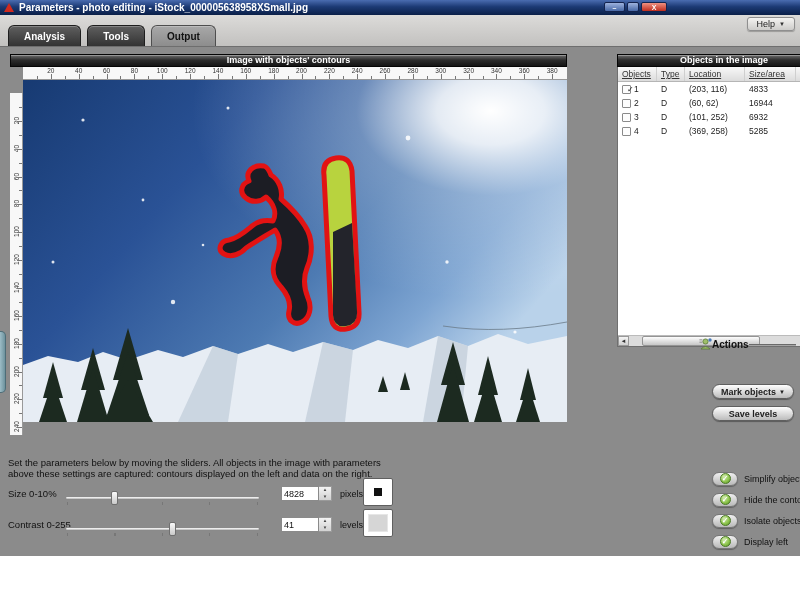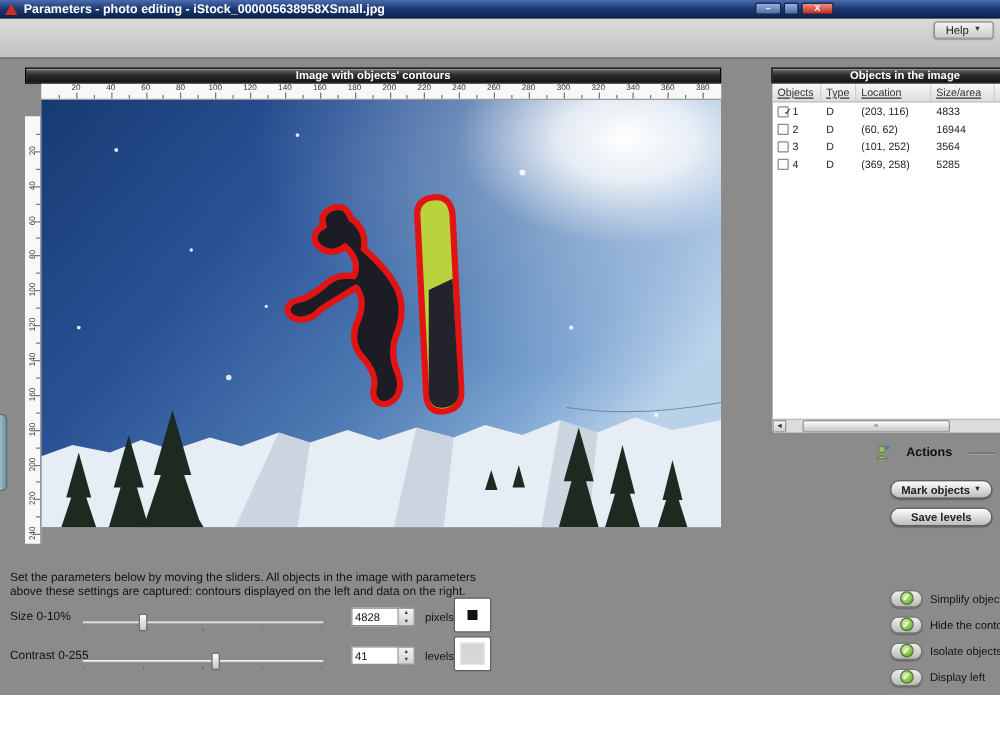--- a/index.html
+++ b/index.html
@@ -35,21 +35,21 @@
   .tab.active { background:linear-gradient(#a8a8a8, #8d8d8d); color:#111; border-color:#4e4e4e; }
 
   
   .content { position:absolute; left:0; top:46px; width:800px; height:510px; background:#8b8b8b; border-top:1px solid #6e6e6e; }
 
   .phead { height:13px; background:linear-gradient(#6f6f6f 0%, #2d2d2d 45%, #141414 100%);
     border:1px solid #050505; color:#fff; font-size:9px; font-weight:bold; text-align:center;
     line-height:11px; box-shadow:inset 0 1px 0 rgba(255,255,255,.3); }
 
   
-  .imgpanel { position:absolute; left:10px; top:7px; width:557px;margin-left:10px; }
+  .imgpanel { position:absolute; left:10px; top:7px; width:557px; }
   .hruler { position:relative; margin-left:13px; width:544px; height:13px; background:#f8f8f8; border-bottom:1px solid #999; overflow:hidden; }
   .hruler .tick { position:absolute; bottom:0; width:1px; background:#777; }
   .hruler .tlabel { position:absolute; top:0; font-size:6.5px; color:#333; transform:translateX(-50%); }
   .vruler { position:absolute; left:0; top:13px; width:13px; height:342px; background:#f8f8f8; border-right:1px solid #999; overflow:hidden; }
   .vruler .tick { position:absolute; right:0; height:1px; background:#777; }
   .vruler .tlabel { position:absolute; left:0px; width:13px; text-align:center; font-size:6.5px; color:#333;
     transform:rotate(-90deg); }
   .imgbody { position:relative; height:342px; }
   .photo { position:absolute; left:13px; top:0; width:544px; height:342px; overflow:hidden; }
 
@@ -63,21 +63,21 @@
   .tdata span { padding-left:4px; }
   .cell1 { display:flex; align-items:center; gap:3px; padding-left:4px; }
   .cb { width:9px; height:9px; border:1px solid #8a8a8a; background:#fdfdfd; font-size:8px; line-height:8px; text-align:center; color:#222; border-radius:1px; flex:0 0 auto; }
   .hscroll { position:absolute; left:0; right:0; bottom:0; height:11px; background:#dcdcdc; border-top:1px solid #bbb; }
   .harrow { position:absolute; top:0; width:11px; height:10px; background:linear-gradient(#f5f5f5,#cfcfcf); border:1px solid #999; font-size:6px; line-height:9px; text-align:center; color:#333; }
   .harrow.left { left:0; } .harrow.right { right:0; }
   .hthumb { position:absolute; left:24px; top:0; width:118px; height:10px; background:linear-gradient(#fdfdfd,#c6c6c6);
     border:1px solid #949494; border-radius:2px; font-size:6px; text-align:center; line-height:9px; color:#777; }
 
   
-  .actions-head { position:absolute; left:700px; top:309px; width:96px; display:flex; align-items:center; gap:13px; }
+  .actions-head { position:absolute; left:700px; top:291px; width:96px; display:flex; align-items:center; gap:0; }
   .actions-head .lbl { font-size:10px; font-weight:bold; color:#111; }
   .actions-head .rule { flex:1; height:1px; background:#6a6a6a; box-shadow:0 1px 0 #a5a5a5; }
   .pillbtn { position:absolute; left:712px; width:82px; height:15px; border-radius:8px;
     background:linear-gradient(#fefefe, #bcbcbc); border:1px solid #5f5f5f; box-shadow:0 1px 1px rgba(0,0,0,.35);
     font-size:9px; font-weight:bold; color:#222; display:flex; align-items:center; justify-content:center; gap:3px; }
   .pillbtn .dn { font-size:6px; }
   .markbtn { top:337px; } .savebtn { top:359px; }
 
   
   .togglerow { position:absolute; left:712px; height:15px; display:flex; align-items:center; gap:6px; }
@@ -130,20 +130,25 @@
         <div class="wb max"></div>
         <div class="wb close">X</div>
       </div>
     </div>
 
     <div class="topstrip">
       <div class="helpbtn">
         <span>Help</span>
         <span class="dn">▼</span>
       </div>
+      <div class="tabbar">
+          <div class="tab">Analysis</div>
+          <div class="tab">Tools</div>
+          <div class="tab active">Output</div>
+        </div>
     </div>
 
     <div class="content">
 
       <div class="imgpanel">
         <div class="phead">Image with objects' contours</div>
         <div class="hruler">
             <span class="tlabel" style="left: 27.85px;">20</span>
             <span class="tick" style="left: 27.85px; height: 5px;"></span>
             <span class="tick" style="left: 13.925px; height: 3px;"></span>
@@ -342,21 +347,21 @@
                 <span>(60, 62)</span>
                 <span>16944</span>
               </div>
               <div class="trow tdata">
                 <span class="cell1" style="padding: 0px 0px 0px 4px;">
                   <span class="cb"></span>
                   <span style="padding: 0px;">3</span>
                 </span>
                 <span>D</span>
                 <span>(101, 252)</span>
-                <span>3564</span>
+                <span>6932</span>
               </div>
               <div class="trow tdata">
                 <span class="cell1" style="padding: 0px 0px 0px 4px;">
                   <span class="cb"></span>
                   <span style="padding: 0px;">4</span>
                 </span>
                 <span>D</span>
                 <span>(369, 258)</span>
                 <span>5285</span>
               </div>

